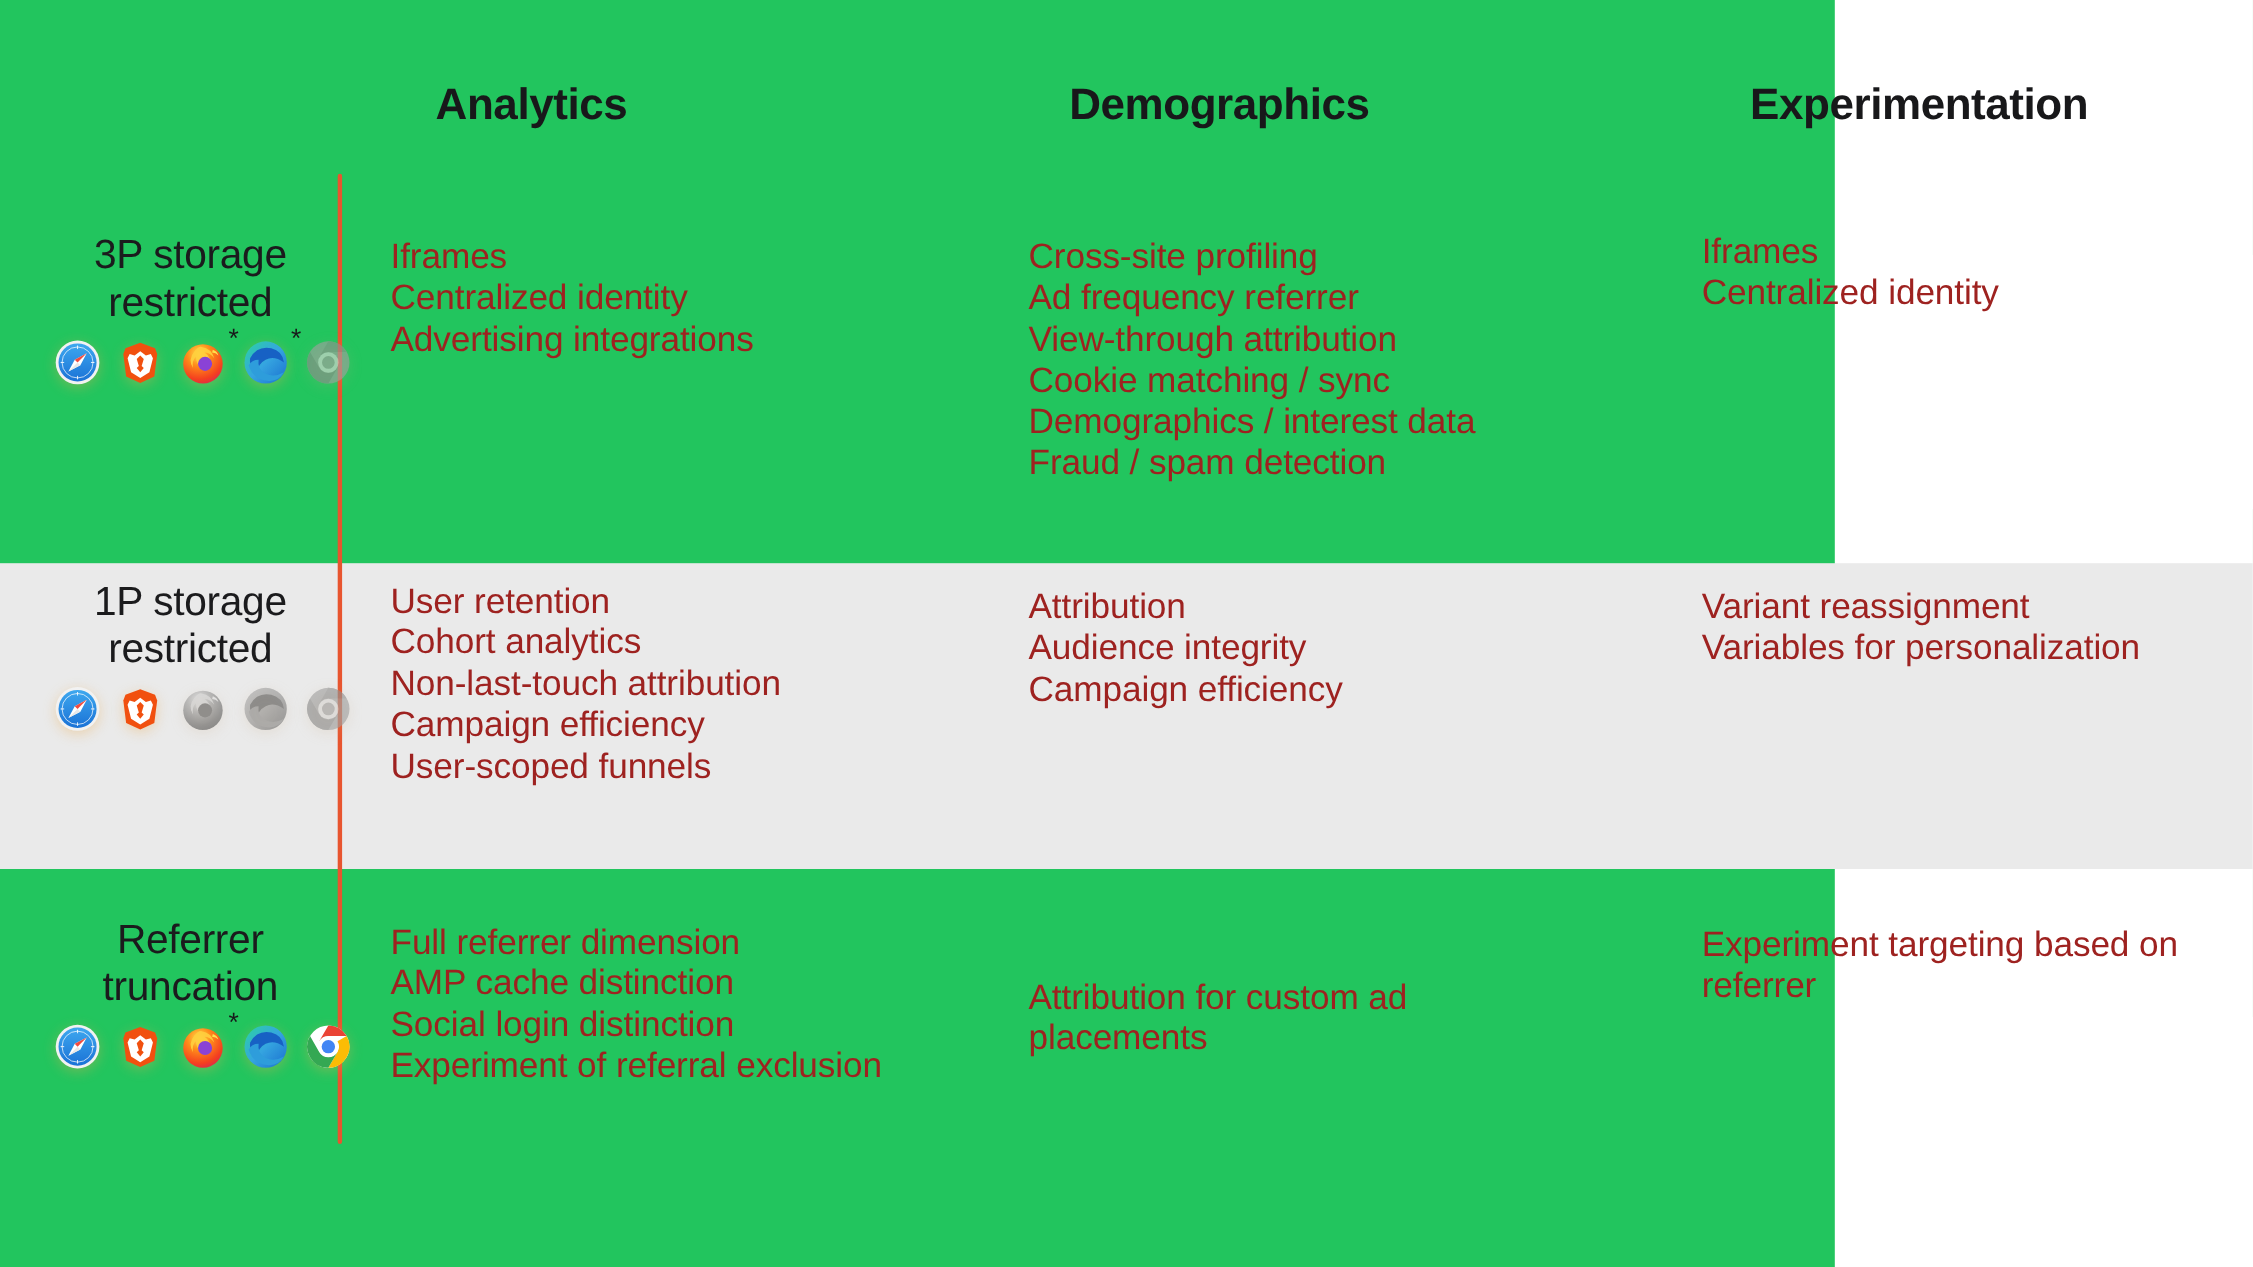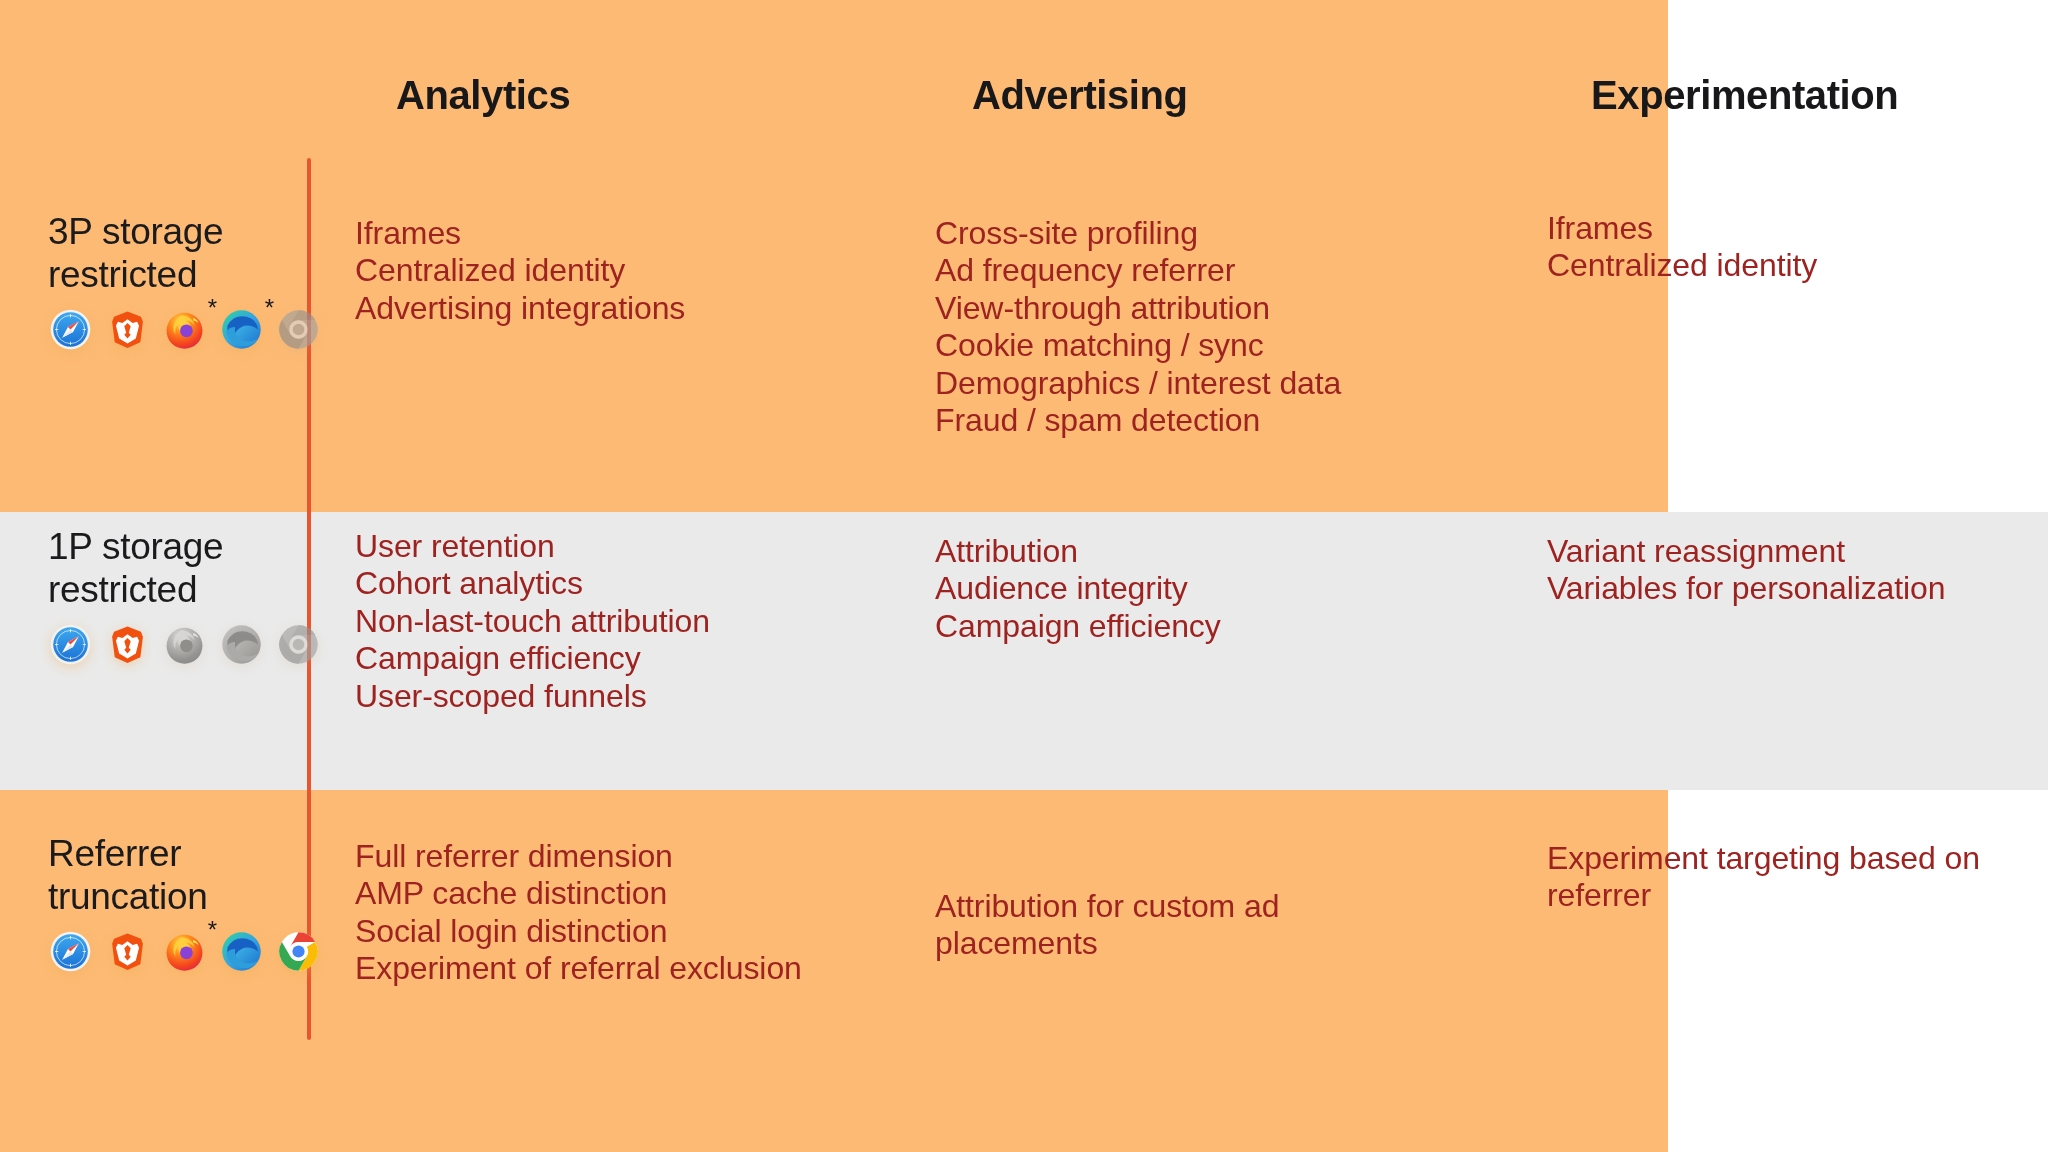--- a/index.html
+++ b/index.html
@@ -15,21 +15,21 @@
     overflow: hidden;
     position: relative;
     -webkit-font-smoothing: antialiased;
   }
 
   
   .stage {
     position: relative;
     width: 1668px;
     height: 1152px;
-    background: #fdba74;
+    background: #22c55e;
   }
 
   
   .row-band {
     position: absolute;
     left: 0;
     width: 2048px;
     background: #eaeaea;
   }
 
@@ -63,20 +63,21 @@
     position: absolute;
     left: 48px;
     width: 250px;
   }
   .row-label .rl-text {
     font-size: 37px;
     font-weight: 400;
     color: #1b1b1d;
     line-height: 1.17;
     letter-spacing: -0.3px;
+    text-align: center;
   }
   .browser-strip {
     display: flex;
     align-items: flex-start;
     gap: 16px;
     margin-top: 12px;
     margin-left: 2px;
   }
   .browser-chip {
     position: relative;
@@ -123,21 +124,21 @@
 </head>
 <body>
 
 <div class="stage">
 
   <div class="row-band" style="top:512px; height:278px;"></div>
 
   <div class="v-divider"></div>
 
   <div class="col-header c0">Analytics</div>
-  <div class="col-header c1">Advertising</div>
+  <div class="col-header c1">Demographics</div>
   <div class="col-header c2">Experimentation</div>
 
   <div class="row-label" style="top:210px;">
     <div class="rl-text">3P storage restricted</div>
     <div class="browser-strip">
       <span class="browser-chip">
         <svg class="glyph" viewBox="0 0 64 64" xmlns="http://www.w3.org/2000/svg">
           <defs>
             <linearGradient id="safBg1" x1="0" y1="0" x2="0" y2="1">
               <stop offset="0" stop-color="#3ea8ef"></stop>

